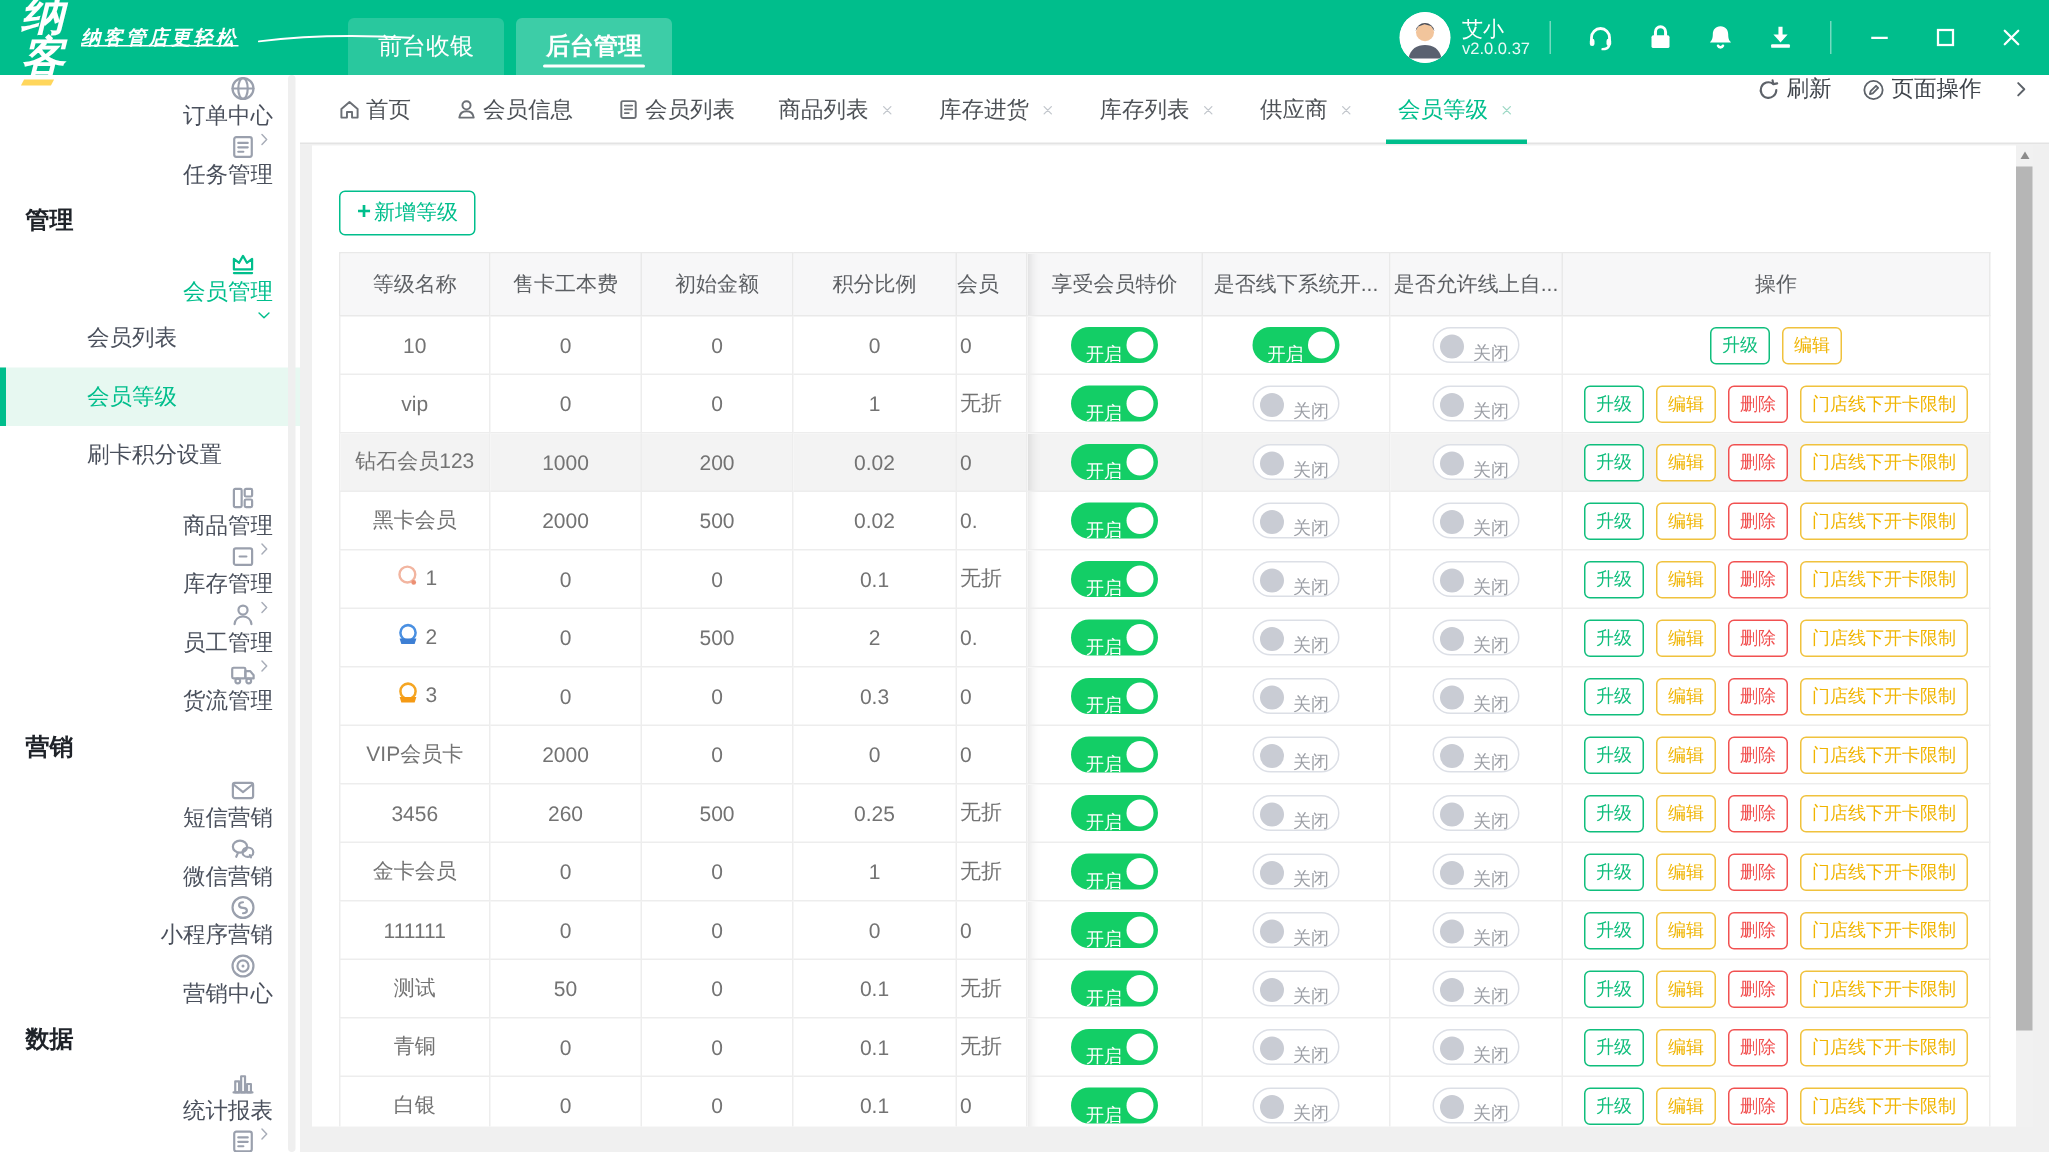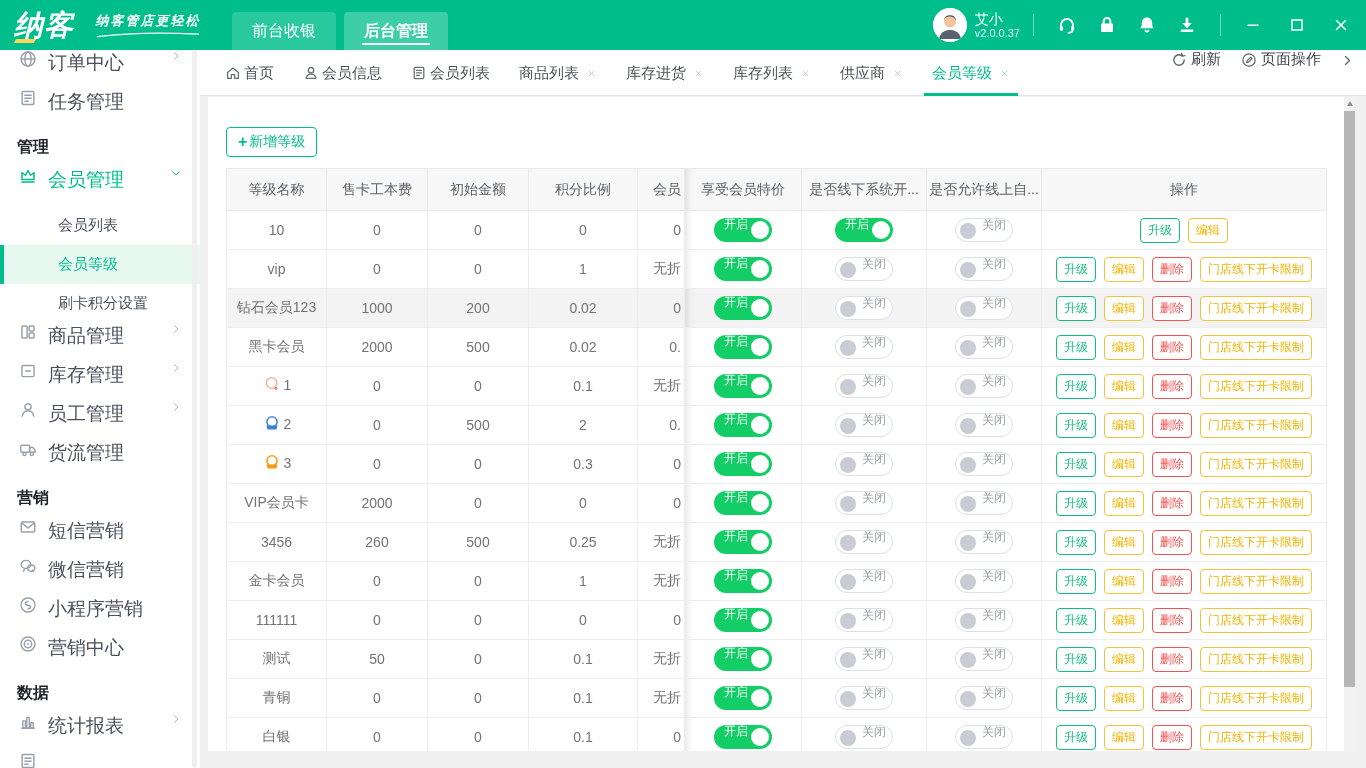--- a/index.html
+++ b/index.html
@@ -5,21 +5,21 @@
   *{box-sizing:border-box;margin:0;padding:0;}
   html,body{width:1366px;height:768px;}
   body{font-family:"Liberation Sans","DejaVu Sans",sans-serif;overflow:hidden;}
   .app{position:relative;width:1366px;height:768px;background:#86efac;overflow:hidden;}
 
   
   .topbar{position:absolute;top:0;left:0;right:0;height:50px;background:#00be8c;display:flex;align-items:center;color:#fff;z-index:30;}
   .brand{width:232px;display:flex;align-items:center;padding-left:14px;gap:10px;flex-shrink:0;}
   .logo{font-size:29px;font-weight:bold;font-style:italic;letter-spacing:1px;position:relative;line-height:1;}
   .logo::after{content:"";position:absolute;left:1px;bottom:-3px;width:20px;height:4px;background:#ffd65c;transform:skewX(-28deg);}
-  .tagline-wrap{display:flex;flex-direction:column;align-items:center;}
+  .tagline-wrap{display:flex;flex-direction:row;align-items:center;text-decoration:underline;}
   .tagline{font-family:"DejaVu Serif",serif;font-style:italic;font-weight:bold;font-size:13px;letter-spacing:2px;white-space:nowrap;}
   .swoosh{width:128px;height:8px;margin-top:1px;}
   .mainnav{display:flex;gap:8px;height:50px;align-items:flex-end;}
   .nav-tab{height:38px;margin-bottom:0;padding:0 20px;background:rgba(255,255,255,.16);border-radius:4px 4px 0 0;display:flex;align-items:center;font-size:16px;position:relative;cursor:pointer;}
   .nav-tab.active{background:rgba(255,255,255,.24);font-weight:bold;}
   .nav-tab.active::after{content:"";position:absolute;left:18px;right:18px;bottom:5px;height:2px;background:#fff;border-radius:1px;}
   .tb-right{margin-left:auto;display:flex;align-items:center;padding-right:10px;}
   .avatar{width:34px;height:34px;border-radius:50%;background:#fff;overflow:hidden;flex-shrink:0;cursor:pointer;}
   .user-meta{margin-left:8px;line-height:1.15;}
   .user-name{font-size:14px;}
@@ -27,21 +27,21 @@
   .tb-divider{width:1px;height:22px;background:rgba(255,255,255,.45);margin:0 13px;}
   .tb-icon{width:40px;height:40px;display:flex;align-items:center;justify-content:center;cursor:pointer;}
   .tb-icon svg{width:20px;height:20px;}
   .win-btns{display:flex;align-items:center;gap:14px;margin-left:4px;}
   .win-btn{width:30px;height:30px;display:flex;align-items:center;justify-content:center;cursor:pointer;}
   .win-btn svg{width:16px;height:16px;}
 
   
   .sidebar{position:absolute;left:0;top:50px;width:200px;bottom:0;background:#fff;overflow:hidden;z-index:20;}
   .side-track{position:absolute;right:3px;top:0;bottom:0;width:5px;background:#efefef;border-radius:3px;}
-  .side-item{height:39px;display:flex;align-items:flex-start;padding:0 18px 0 19px;color:#4a505c;font-size:19px;cursor:pointer;}
+  .side-item{height:39px;display:flex;align-items:flex-end;padding:0 18px 0 19px;color:#4a505c;font-size:15px;cursor:pointer;flex-direction:column;}
   .side-item .icn{width:18px;height:18px;margin-right:11px;color:#9aa0ad;flex-shrink:0;}
   .side-item .icn svg,.chev svg,.ticn svg,.close svg,.tact-icn svg{width:100%;height:100%;display:block;}
   .side-item .chev{margin-left:auto;width:12px;height:12px;color:#a8adb8;}
   .side-item.open{color:#00be8c;}
   .side-item.open .icn,.side-item.open .chev{color:#00be8c;}
   .side-section{height:39px;display:flex;align-items:center;padding-left:17px;font-size:16px;font-weight:bold;color:#1f2329;}
   .side-sub{height:39px;display:flex;align-items:center;padding-left:58px;font-size:15px;color:#4a505c;position:relative;cursor:pointer;}
   .side-sub.active{background:#e7f8f1;color:#00be8c;}
   .side-sub.active::before{content:"";position:absolute;left:0;top:0;bottom:0;width:4px;background:#00be8c;}
 
@@ -63,27 +63,27 @@
 
   .content{position:absolute;top:46px;left:0;right:0;bottom:0;background:#f0f0f0;}
   .panel{position:absolute;left:8px;top:1px;width:1136px;height:654px;background:#fff;padding:30px 18px 0;overflow:hidden;}
   .add-btn{height:30px;border:1px solid #00be8c;color:#00be8c;background:#fff;border-radius:4px;font-size:14px;display:inline-flex;align-items:center;gap:2px;padding:0 11px;cursor:pointer;font-family:inherit;}
   .add-btn .plus{font-size:16px;font-weight:bold;line-height:1;}
 
   table.grid{margin-top:11px;border-collapse:collapse;table-layout:fixed;width:1100px;padding-left:28px;}
   .grid th{height:42px;background:#f7f7f8;font-weight:normal;color:#5c5f63;font-size:14px;border:1px solid #e9e9e9;white-space:nowrap;overflow:hidden;}
   .grid td{height:39px;text-align:center;font-size:14px;color:#737373;border:1px solid #ededed;white-space:nowrap;overflow:hidden;padding:0 2px;}
   .grid tr.hl td{background:#f3f3f3;}
-  .grid .clip{text-align:right;padding-right:3px;}
+  .grid .clip{text-align:left;padding-right:3px;}
   .grid td:nth-child(6),.grid th:nth-child(6){box-shadow:inset 9px 0 8px -8px rgba(0,0,0,.14);}
   .name-cell{display:inline-flex;align-items:center;gap:2px;}
   .badge{width:20px;height:19px;display:inline-block;vertical-align:middle;}
   .badge svg{width:100%;height:100%;display:block;}
 
-  .tgl{width:58px;height:24px;border-radius:12px;display:inline-flex;align-items:flex-start;position:relative;cursor:pointer;vertical-align:middle;}
+  .tgl{width:58px;height:24px;border-radius:12px;display:inline-flex;align-items:flex-end;position:relative;cursor:pointer;vertical-align:middle;}
   .tgl .tl{font-size:12px;line-height:1;}
   .tgl.on{background:#13ce66;color:#fff;padding-left:10px;}
   .tgl.on .knob{position:absolute;right:3px;top:3px;width:18px;height:18px;border-radius:50%;background:#fff;}
   .tgl.off{background:#fff;border:1px solid #dcdfe6;color:#9b9ea5;padding-left:26px;}
   .tgl.off .knob{position:absolute;left:4px;top:3.5px;width:16px;height:16px;border-radius:50%;background:#c9ccd4;}
 
   .abtn{display:inline-block;padding:3px 7px;border-radius:4px;border:1px solid;font-size:12px;background:#fff;cursor:pointer;margin:0 4px;font-family:inherit;white-space:nowrap;}
   .abtn.upgrade{color:#0fbe7c;border-color:#0fbe7c;}
   .abtn.edit,.abtn.limit{color:#f0b400;border-color:#f0c23d;}
   .abtn.delete{color:#f15151;border-color:#f15151;}

